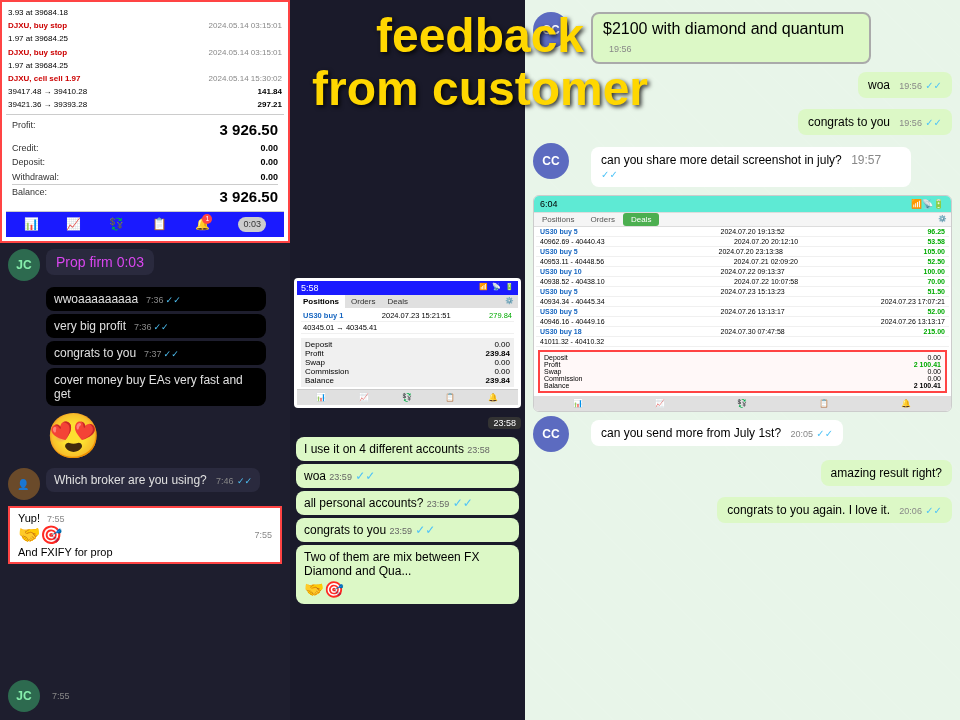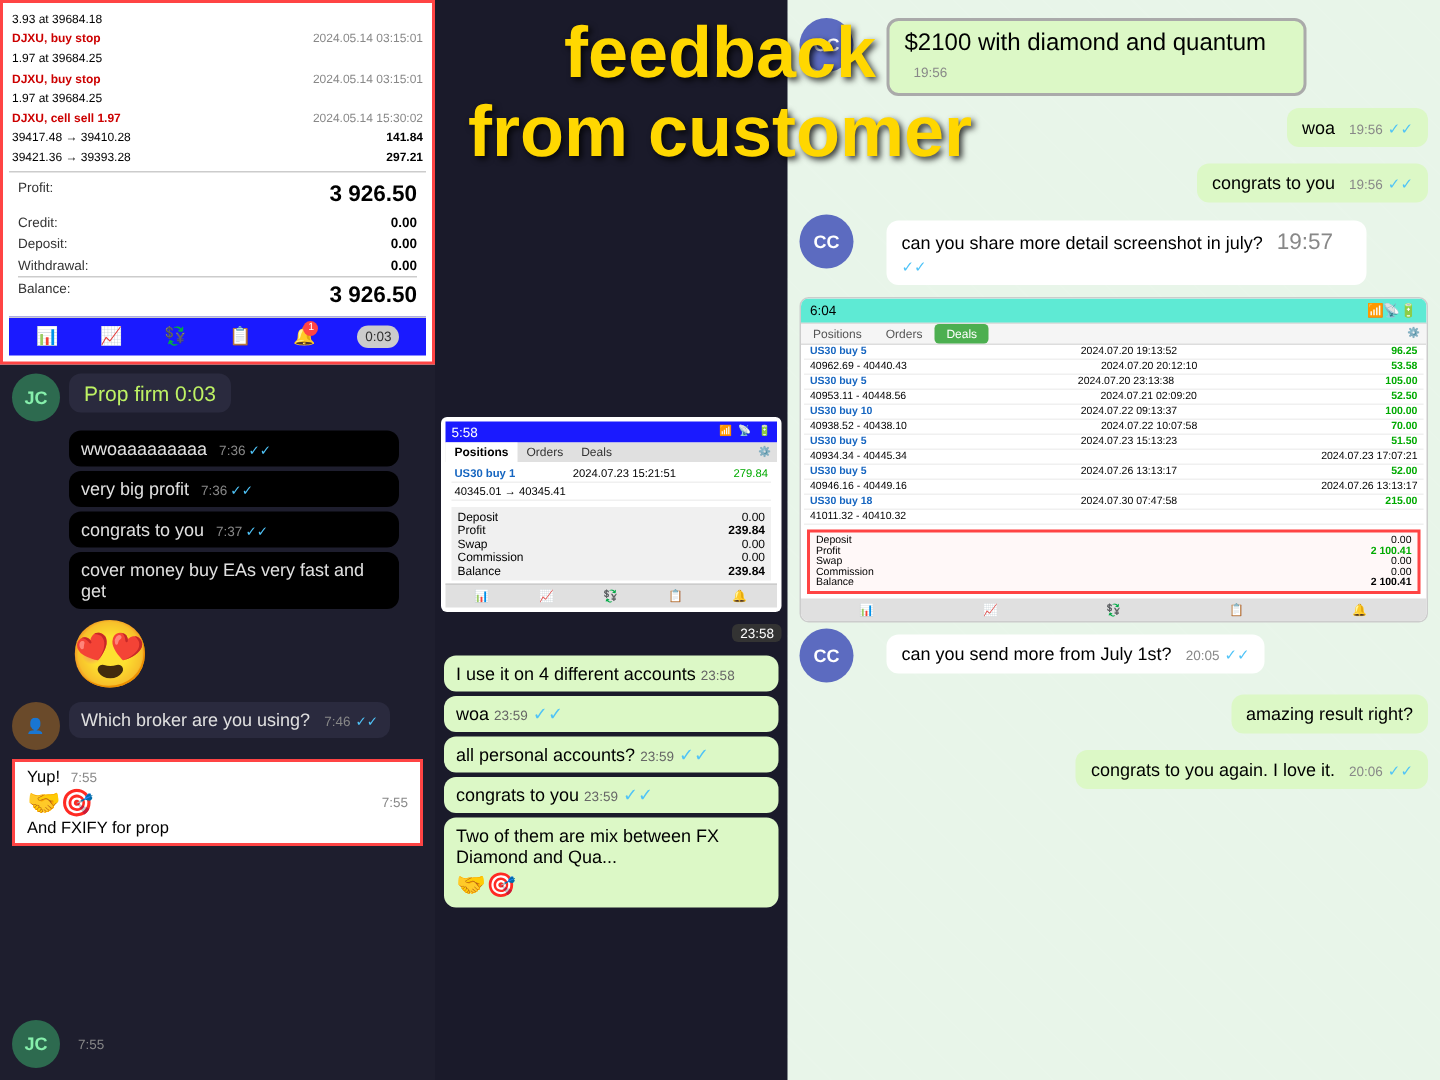--- a/index.html
+++ b/index.html
@@ -372,21 +372,21 @@
 
     .mid-bubble .time { font-size: 9px; color: #666; }
     .mid-bubble .check { color: #4fc3f7; }
 
     
     .prop-firm-bubble {
       background: #2a2a3e;
       border-radius: 8px;
       padding: 5px 10px;
       font-size: 14px;
-      color: #bef264;
+      color: #d946ef;
       display: inline-block;
     }
   </style>
 </head>
 <body>
 
 <div class="left-panel">
 
   <div class="trading-table">
     <div class="trade-row">
@@ -661,21 +661,21 @@
         <span>congrats to you</span>
         <span style="font-size:9px;color:#888;margin-left:6px;">19:56</span>
         <span class="right-check"> ✓✓</span>
       </div>
     </div>
 
     <div class="right-msg-row">
       <div class="cc-avatar">CC</div>
       <div class="right-bubble-in">
         <span>can you share more detail screenshot in july?</span>
-        <span style="font-size:15px;color:#888;margin-left:6px;">19:57</span>
+        <span style="font-size:12px;color:#888;margin-left:6px;">19:57</span>
         <span class="right-check"> ✓✓</span>
       </div>
     </div>
 
     <div class="big-screenshot">
       <div class="bs-header">
         <span>6:04</span>
         <div style="display:flex;gap:4px;">
           <span>📶📡🔋</span>
         </div>

